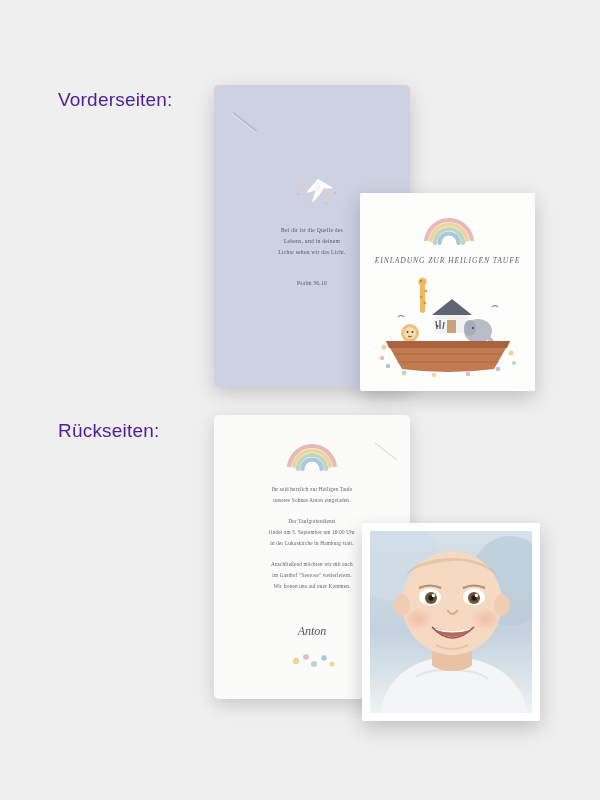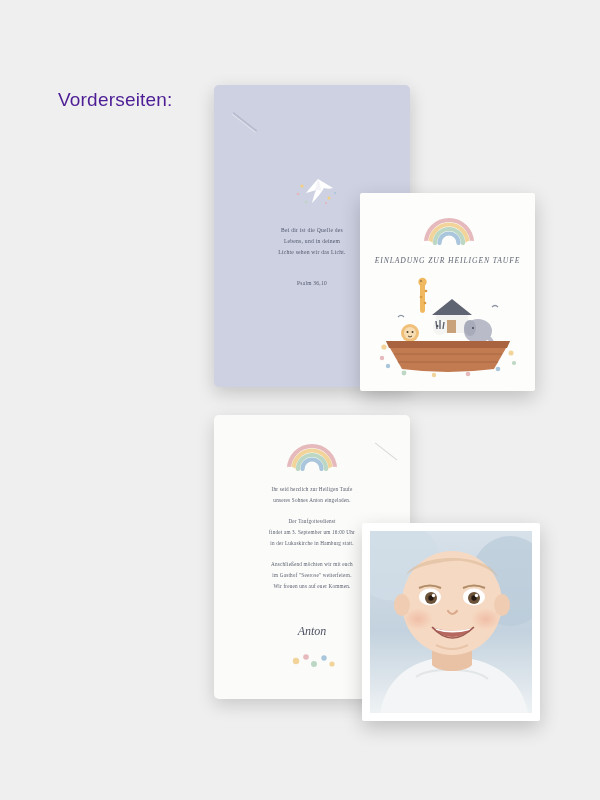--- a/index.html
+++ b/index.html
@@ -176,20 +176,21 @@
 
   .text-line { display: block; }
 </style>
 </head>
 <body>
 
 <div class="stage">
 
   <div class="section-label" id="label-front">Vorderseiten:</div>
 
+  <div class="section-label" id="label-back">Rückseiten:</div>
 
   <div class="card" id="front-main">
     <div class="corner-slit"></div>
 
     <div class="dove-cluster">
       <svg width="196" height="42" viewBox="0 0 196 42">
 
         <path d="M104 10 C100 14, 96 19, 92 24 C96 23, 99 22, 102 21 C100 26, 99 30, 98 34 C103 29, 107 24, 110 19 C113 20, 116 20, 119 19 C114 16, 109 13, 104 10 Z" fill="#ffffff"></path>
         <path d="M104 10 C106 14, 107 18, 107 22 C105 21, 103 21, 101 21 Z" fill="#f4f4f8"></path>
 

